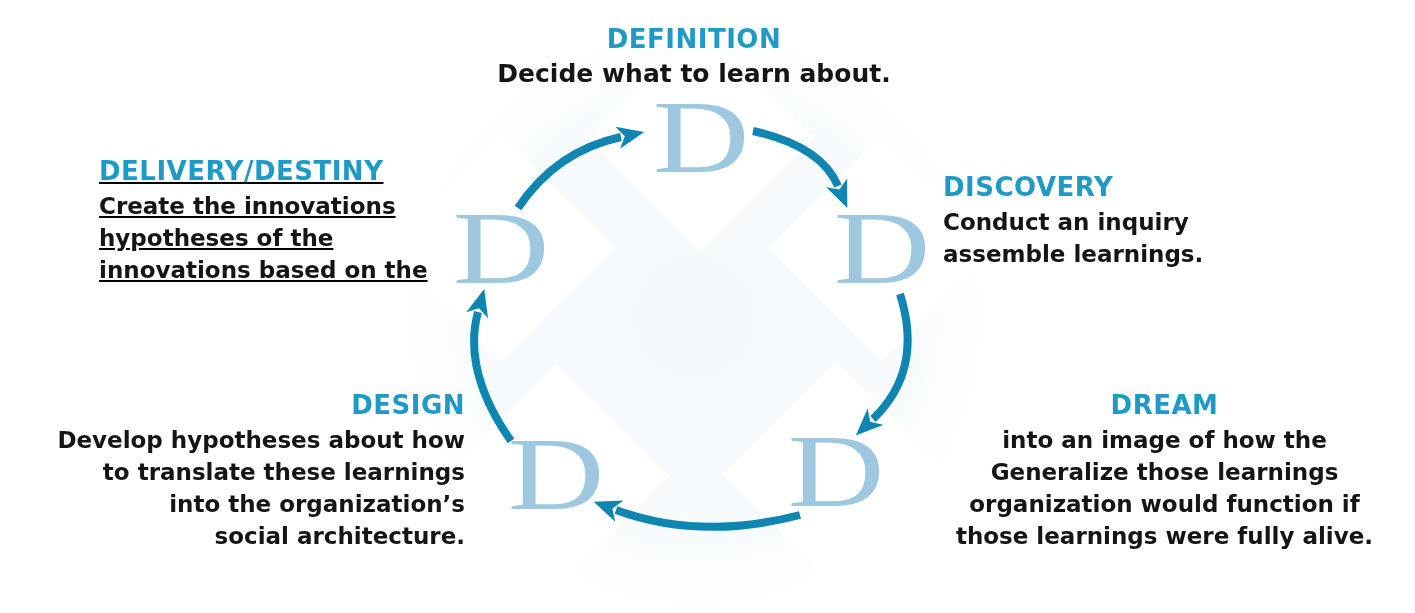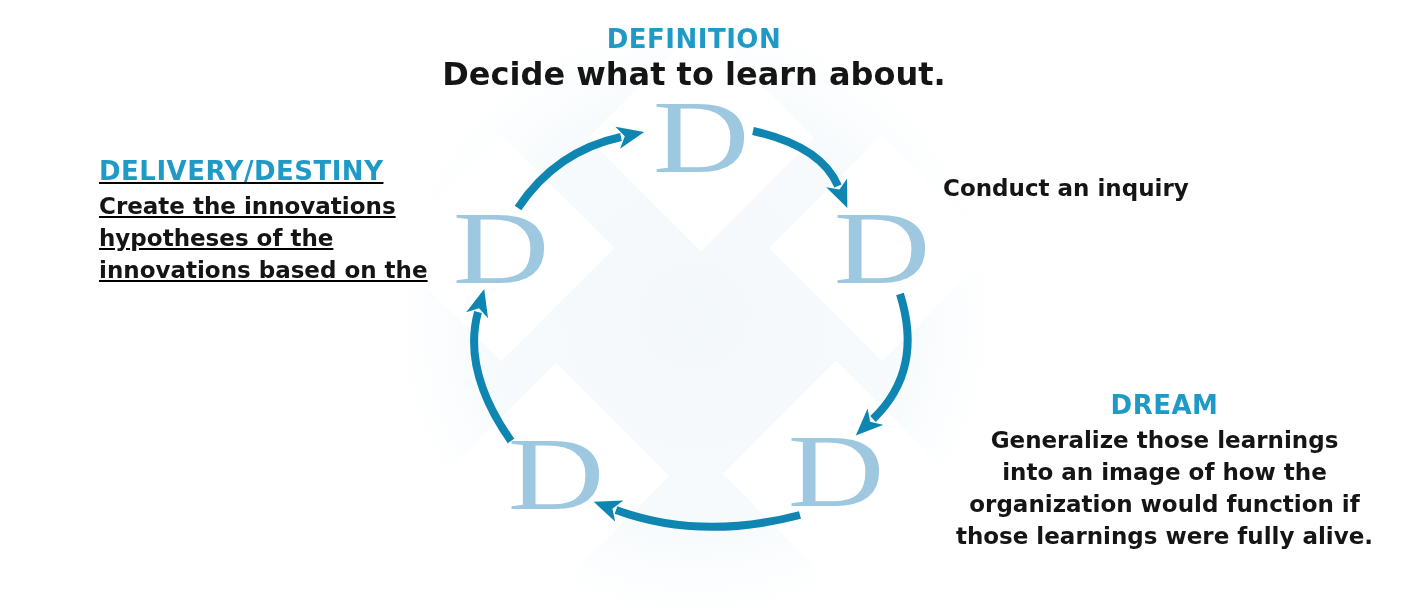--- a/index.html
+++ b/index.html
@@ -42,21 +42,21 @@
     letter-spacing: 0.5px;
     margin-bottom: 4px;
   }
   .phase .line {
     color: var(--body-color);
     font-size: 23px;
     font-weight: bold;
     line-height: 32px;
   }
   .phase-definition { left: 394px; top: 24px; width: 600px; text-align: center; }
-  .phase-definition .line { font-size: 32px; }
+  .phase-definition .line { font-size: 25px; }
   .phase-discovery  { left: 943px; top: 172px; width: 330px; text-align: left; }
   .phase-dream      { left: 917px; top: 390px; width: 495px; text-align: center; }
   .phase-design     { left: 5px;   top: 390px; width: 460px; text-align: right; }
   .phase-delivery   { left: 99px;  top: 156px; width: 350px; text-align: left; text-decoration: underline; }
 </style>
 </head>
 <body>
 
 <div class="canvas">
 
@@ -93,31 +93,40 @@
     <text class="big-letter" text-anchor="middle" transform="translate(556 509) scale(1.3 1)">D</text>
     <text class="big-letter" text-anchor="middle" transform="translate(501 283) scale(1.3 1)">D</text>
   </svg>
 
   <div class="phase phase-definition">
     <div class="heading">DEFINITION</div>
     <div class="line">Decide what to learn about.</div>
   </div>
 
   <div class="phase phase-discovery">
+    <div class="heading">DISCOVERY</div>
     <div class="line">Conduct an inquiry</div>
+    <div class="line">assemble learnings.</div>
   </div>
 
   <div class="phase phase-dream">
     <div class="heading">DREAM</div>
+    <div class="line">into an image of how the</div>
     <div class="line">Generalize those learnings</div>
-    <div class="line">into an image of how the</div>
     <div class="line">organization would function if</div>
     <div class="line">those learnings were fully alive.</div>
   </div>
 
+  <div class="phase phase-design">
+    <div class="heading">DESIGN</div>
+    <div class="line">Develop hypotheses about how</div>
+    <div class="line">to translate these learnings</div>
+    <div class="line">into the organization’s</div>
+    <div class="line">social architecture.</div>
+  </div>
 
   <div class="phase phase-delivery">
     <div class="heading">DELIVERY/DESTINY</div>
     <div class="line">Create the innovations</div>
     <div class="line">hypotheses of the</div>
     <div class="line">innovations based on the</div>
   </div>
 
 </div>
 

